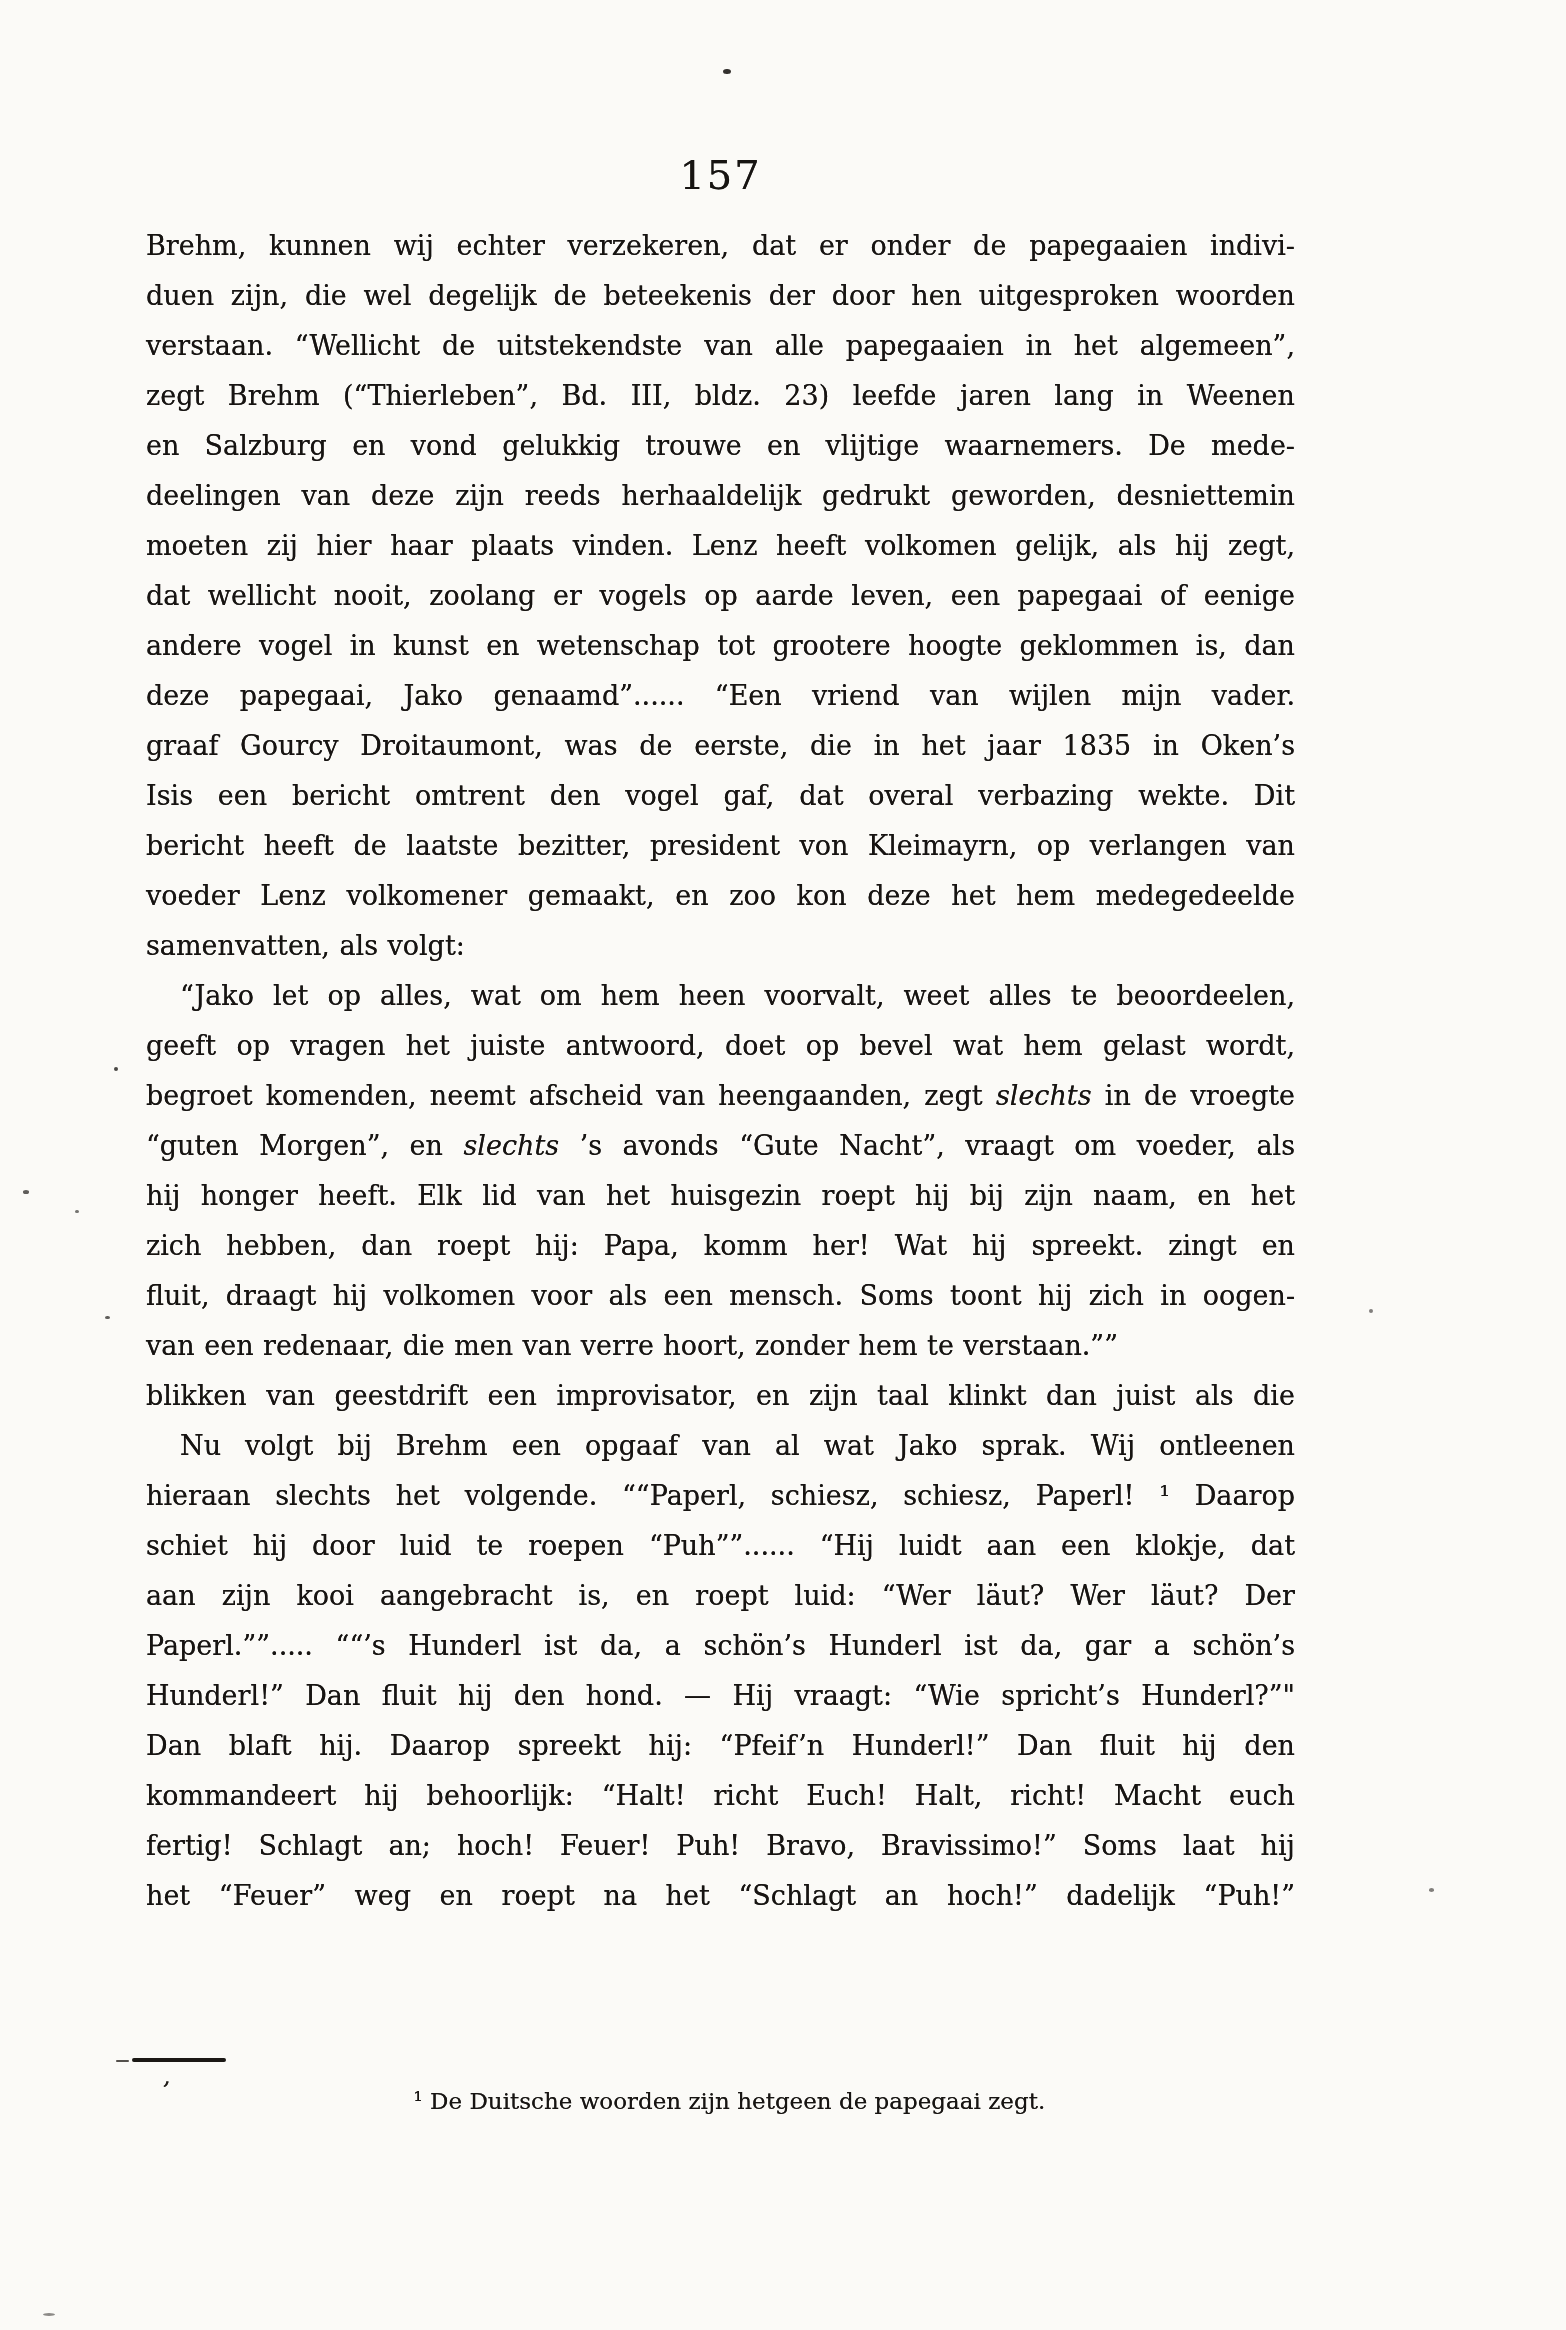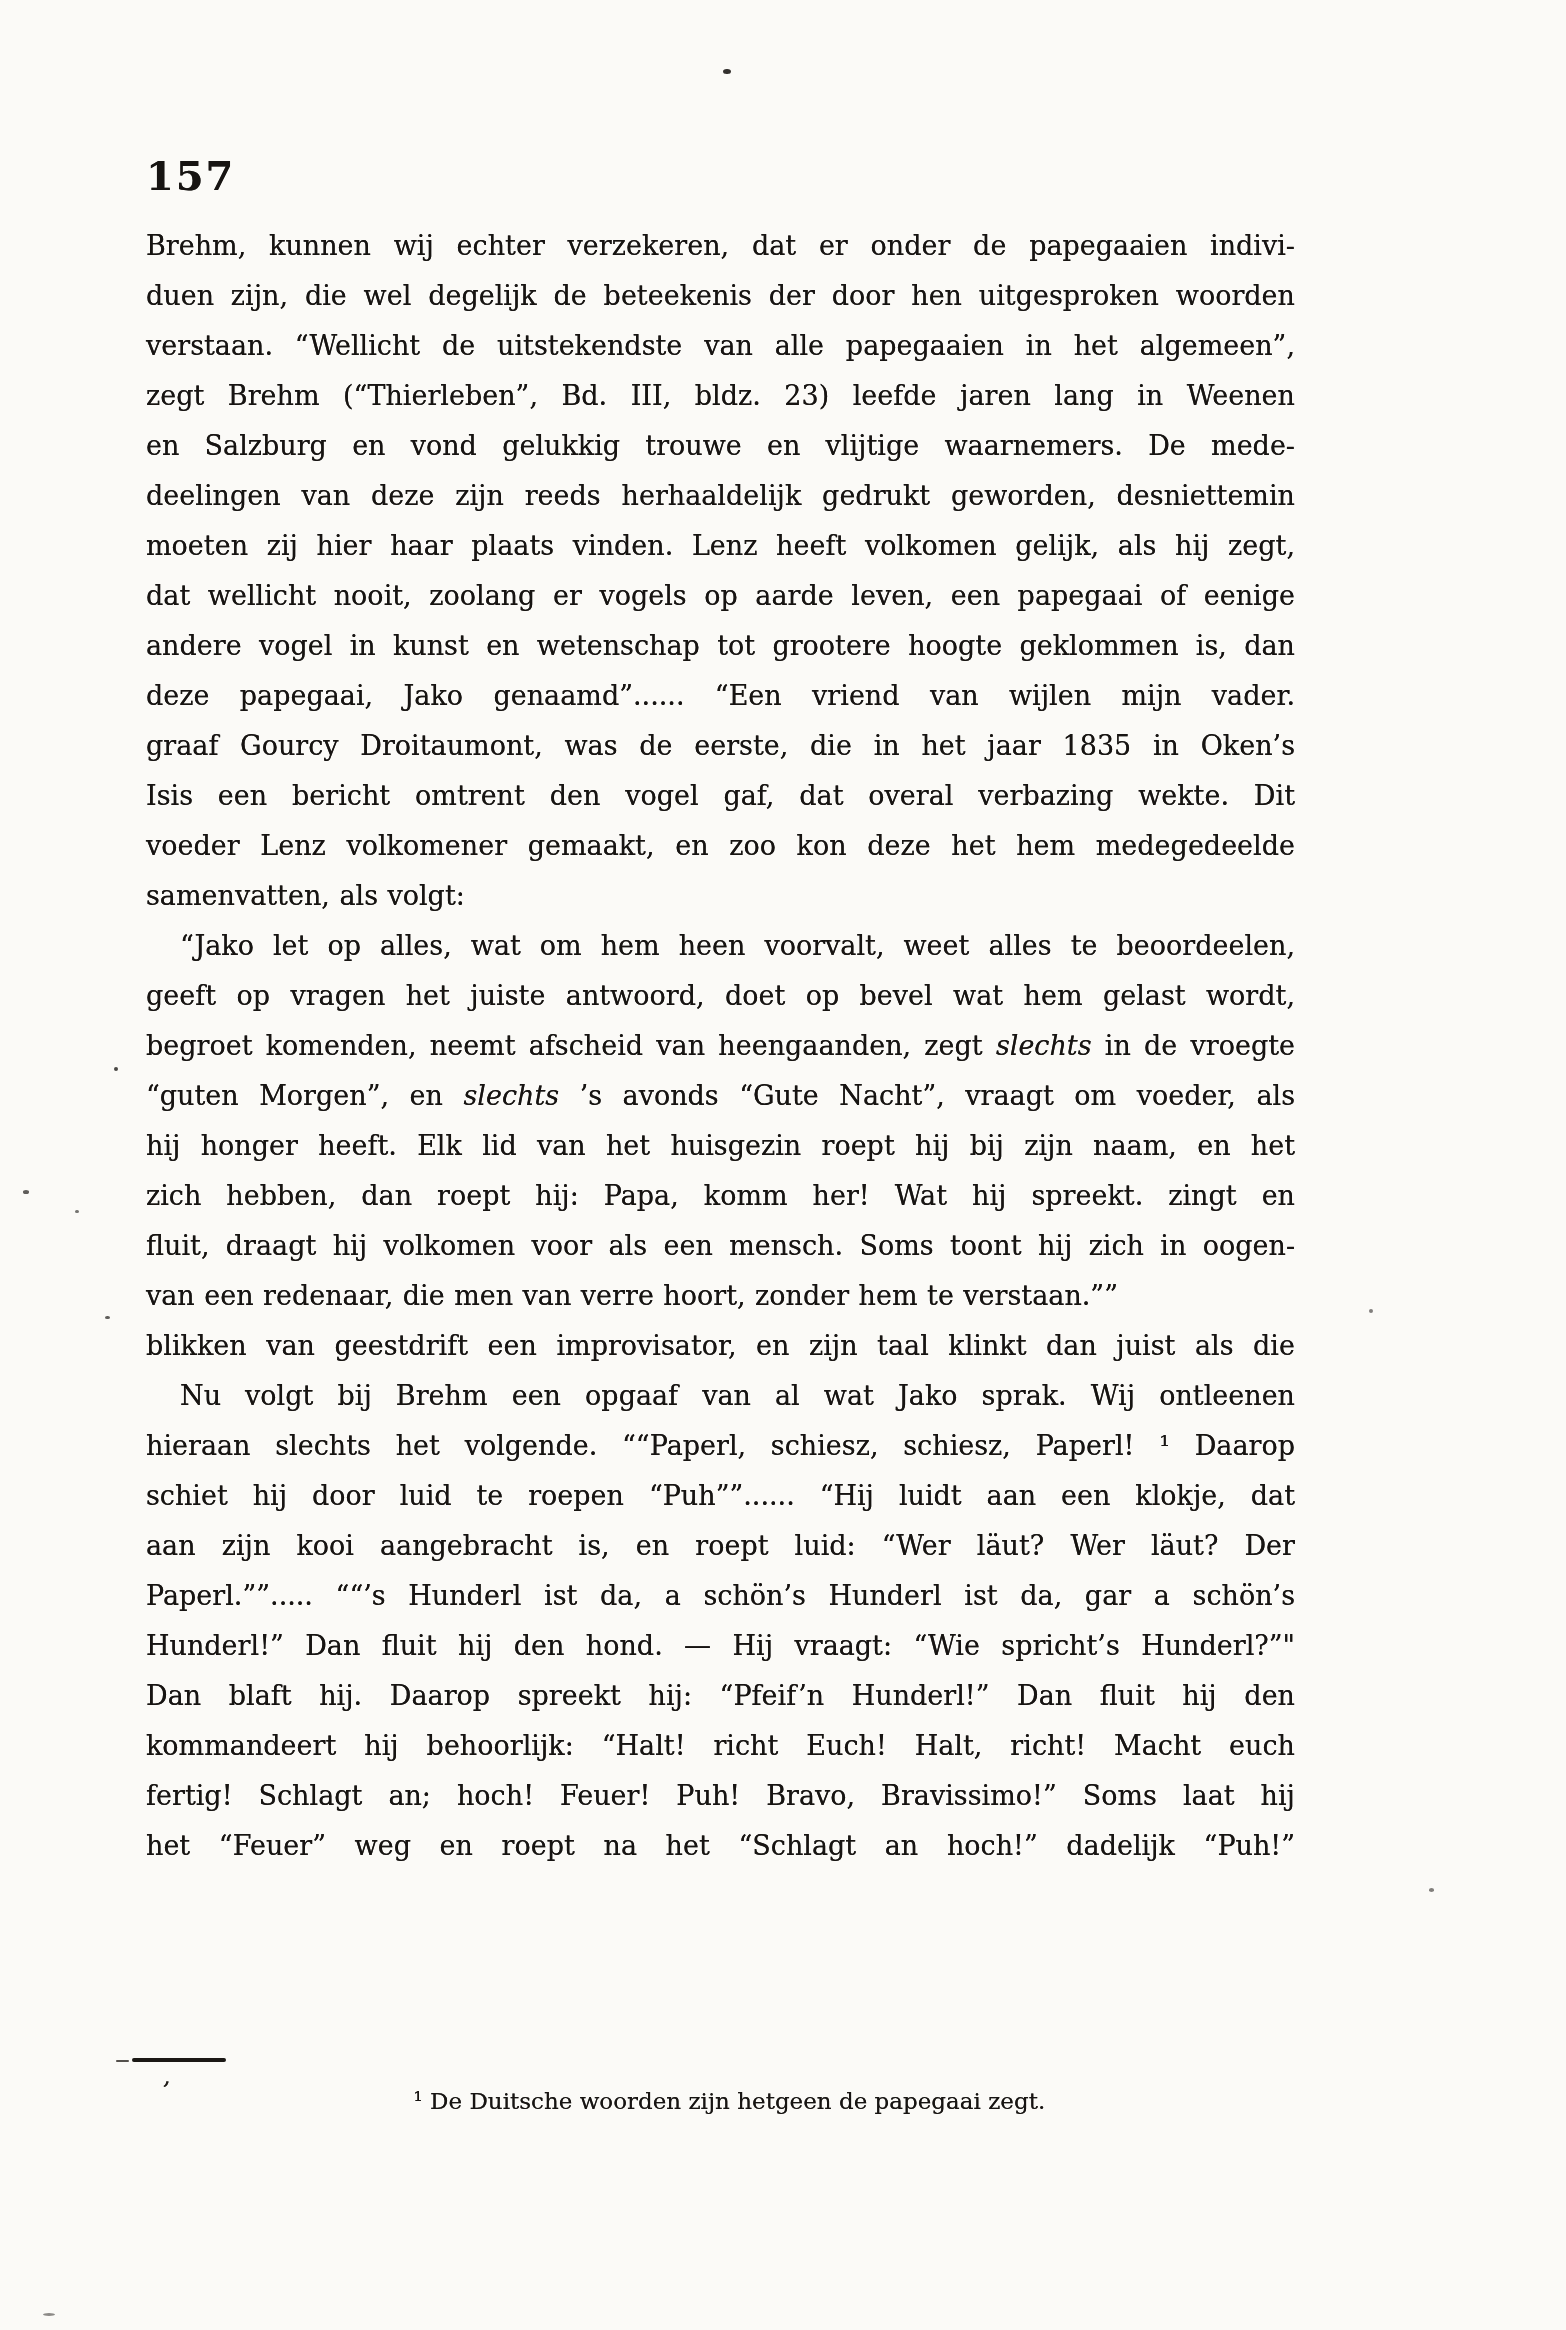--- a/index.html
+++ b/index.html
@@ -6,24 +6,23 @@
   body{
     width:1567px;height:2425px;position:relative;
     background:#fbfaf7;
     font-family:"DejaVu Serif","Liberation Serif",serif;
     color:#171412;
     overflow:hidden;
   }
   .scan-page{position:absolute;inset:0;}
   .page-number{
     position:absolute;left:146px;top:150px;width:1149px;
-    text-align:left;font-size:40px;line-height:51px;
+    text-align:center;font-size:40px;line-height:51px;
     letter-spacing:1.9px;
     text-shadow:0 0 0.5px rgba(10,8,6,.75);
-    font-weight:bold;
   }
   .text-block{position:absolute;left:146px;top:221px;width:1149px;}
   .line{
     height:50px;line-height:50px;font-size:27px;
     text-align:justify;text-align-last:justify;
     white-space:normal;
     text-shadow:0 0 0.5px rgba(10,8,6,.8);
     word-spacing:0.9px;
   }
   .line.nj{text-align:right;text-align-last:left;}
@@ -64,20 +63,21 @@
       <div class="line"><span>verstaan. “Wellicht de uitstekendste van alle papegaaien in het algemeen”,</span></div>
       <div class="line"><span>zegt Brehm (“Thierleben”, Bd. III, bldz. 23) leefde jaren lang in Weenen</span></div>
       <div class="line"><span>en Salzburg en vond gelukkig trouwe en vlijtige waarnemers. De mede-</span></div>
       <div class="line"><span>deelingen van deze zijn reeds herhaaldelijk gedrukt geworden, desniettemin</span></div>
       <div class="line"><span>moeten zij hier haar plaats vinden. Lenz heeft volkomen gelijk, als hij zegt,</span></div>
       <div class="line"><span>dat wellicht nooit, zoolang er vogels op aarde leven, een papegaai of eenige</span></div>
       <div class="line"><span>andere vogel in kunst en wetenschap tot grootere hoogte geklommen is, dan</span></div>
       <div class="line"><span>deze papegaai, Jako genaamd”...... “Een vriend van wijlen mijn vader.</span></div>
       <div class="line"><span>graaf Gourcy Droitaumont, was de eerste, die in het jaar 1835 in Oken’s</span></div>
       <div class="line"><span>Isis een bericht omtrent den vogel gaf, dat overal verbazing wekte. Dit</span></div>
+      <div class="line"><span>bericht heeft de laatste bezitter, president von Kleimayrn, op verlangen van</span></div>
       <div class="line"><span>voeder Lenz volkomener gemaakt, en zoo kon deze het hem medegedeelde</span></div>
       <div class="line nj"><span>samenvatten, als volgt:</span></div>
       <div class="line ind"><span>“Jako let op alles, wat om hem heen voorvalt, weet alles te beoordeelen,</span></div>
       <div class="line"><span>geeft op vragen het juiste antwoord, doet op bevel wat hem gelast wordt,</span></div>
       <div class="line"><span>begroet komenden, neemt afscheid van heengaanden, zegt </span><i>slechts</i><span> in de vroegte</span></div>
       <div class="line"><span>“guten Morgen”, en </span><i>slechts</i><span> ’s avonds “Gute Nacht”, vraagt om voeder, als</span></div>
       <div class="line"><span>hij honger heeft. Elk lid van het huisgezin roept hij bij zijn naam, en het</span></div>
       <div class="line"><span>zich hebben, dan roept hij: Papa, komm her! Wat hij spreekt. zingt en</span></div>
       <div class="line"><span>fluit, draagt hij volkomen voor als een mensch. Soms toont hij zich in oogen-</span></div>
       <div class="line nj"><span>van een redenaar, die men van verre hoort, zonder hem te verstaan.””</span></div>

